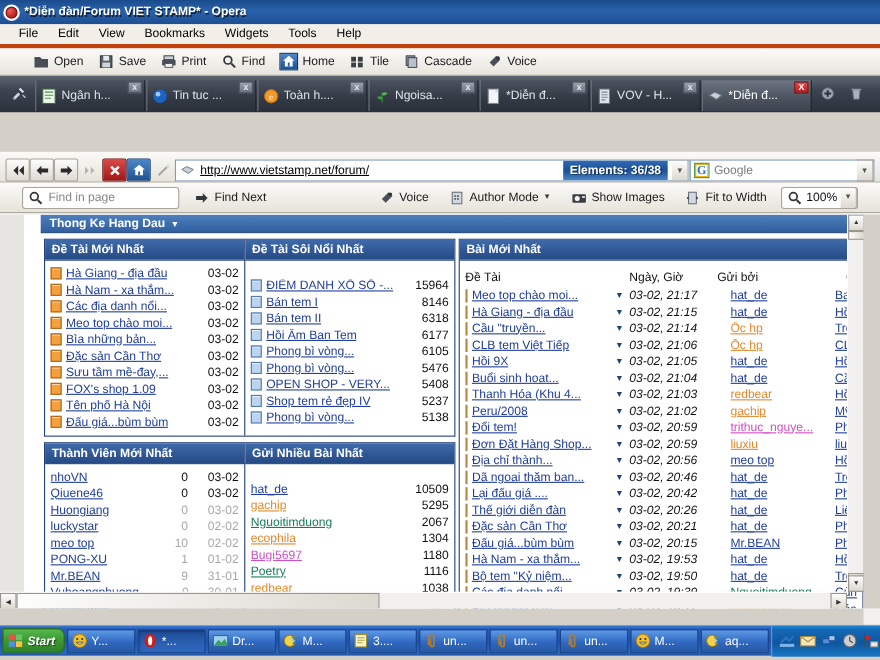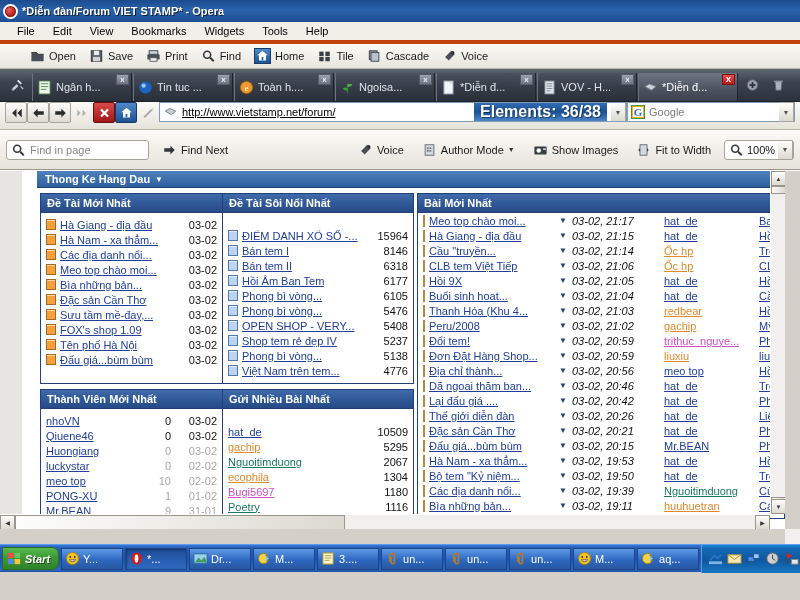--- a/index.html
+++ b/index.html
@@ -64,40 +64,41 @@
   .tabx {
     position:absolute; top:1px; right:2px; width:13px; height:11px;
     background:linear-gradient(180deg,#9aa2ae,#6d7581); border:1px solid #555c66;
     color:#e9ecf1; font-size:8px; line-height:9px; text-align:center; font-weight:bold;
   }
   .tabx.red { background:linear-gradient(180deg,#e84b4b,#b81c1c); border-color:#7e0f0f; color:#fff; }
   .tabadd, .tabtrash { width:26px; display:flex; align-items:center; justify-content:center; }
 
   
   .addrbar {
-    height:28px; display:flex; align-items:flex-start; gap:0; padding:0 5px;
+    height:28px; display:flex; align-items:flex-end; gap:0; padding:0 5px;
     background:linear-gradient(180deg,#fbfaf7,#e6e3da);
     border-bottom:1px solid #b9b4a8;
+    margin-top:36px;
   }
   .navbtn {
     width:22px; height:21px; display:flex; align-items:center; justify-content:center;
     background:linear-gradient(180deg,#fdfdfc,#dedbd2);
     border:1px solid #a9a49a; border-radius:2px;
   }
   .navbtn.flat { background:none; border:1px solid transparent; }
   .navbtn.red { background:linear-gradient(180deg,#d94b4b,#a11616); border-color:#6e0d0d; }
   .navbtn.blue { background:linear-gradient(180deg,#4f86c8,#1d5293); border-color:#133b6d; }
   .urlbox {
     flex:1; height:20px; display:flex; align-items:center; gap:4px;
     background:#fff; border:1px solid #7f9db9; padding:0 0 0 3px; overflow:hidden;
   }
   .urlbox .u { flex:1; color:#000; font-size:11px; white-space:nowrap; }
   .elements {
     height:18px; display:flex; align-items:center; padding:0 6px; color:#fff;
-    font-size:16px; font-weight:bold; white-space:nowrap;
+    font-size:11px; font-weight:bold; white-space:nowrap;
     background:linear-gradient(180deg,#2f6cb5,#1b4f91 50%,#4b86c9);
     text-shadow:1px 1px 0 #0006;
   }
   .ddbtn {
     width:15px; height:20px; display:flex; align-items:center; justify-content:center;
     background:linear-gradient(180deg,#fdfdfc,#dcd9d0); border:1px solid #a9a49a;
     border-left:none; font-size:7px; color:#555;
   }
   .searchbox {
     width:168px; height:20px; display:flex; align-items:center; gap:4px;
@@ -106,21 +107,21 @@
   .searchbox .s { flex:1; color:#7b7b7b; font-size:11px; }
   .gicon {
     width:14px; height:14px; font-weight:bold; font-size:11px; color:#2b6bd4;
     text-align:center; line-height:13px;
     border:1px solid #4a8f3c; box-shadow:inset 0 0 0 1px #e8b417;
     font-family:"Liberation Serif", serif;
   }
 
   
   .findbar {
-    height:40px; display:flex; align-items:center; gap:8px; padding:0 6px;
+    height:28px; display:flex; align-items:center; gap:8px; padding:0 20px;
     background:linear-gradient(180deg,#fbfaf7,#e6e3da);
     border-bottom:1px solid #9d988d;
   }
   .findinput {
     width:143px; height:20px; display:flex; align-items:center; gap:4px;
     background:#fff; border:1px solid #a9a49a; border-radius:3px; padding-left:4px;
   }
   .findinput .ph { color:#888; font-size:11px; }
   .zoombox {
     width:70px; height:20px; display:flex; align-items:center; gap:3px;
@@ -656,25 +657,20 @@
                   </div>
                   <div class="row">
                     <span class="fic blue"></span>
                     <span class="lnk">Shop tem rẻ đẹp IV</span>
                     <span class="num">5237</span>
                   </div>
                   <div class="row">
                     <span class="fic blue"></span>
                     <span class="lnk">Phong bì vòng...</span>
                     <span class="num">5138</span>
-                  </div>
-                  <div class="row">
-                    <span class="fic blue"></span>
-                    <span class="lnk">Việt Nam trên tem...</span>
-                    <span class="num">4776</span>
                   </div>
                 </div>
             </div>
           </div>
 
           <div class="pbox">
             <div class="hdrow">
               <div class="phdr c1">Thành Viên Mới Nhất</div>
               <div class="phdr c2">Gửi Nhiều Bài Nhất</div>
             </div>
@@ -766,20 +762,26 @@
                 </div>
             </div>
           </div>
 
         </div>
 
         <div class="rightcol">
           <div class="pbox">
             <div class="phdr">Bài Mới Nhất</div>
             <div style="padding:0 5px 5px 5px;">
+              <div class="hrow">
+                <div class="h1">Đề Tài</div>
+                <div class="h2">Ngày, Giờ</div>
+                <div class="h3">Gửi bởi</div>
+                <div class="h4">Ch</div>
+              </div>
               <div id="newest-posts">
                   <div class="postrow">
                     <span class="ptitle"><span class="fic pale"></span><span class="lnk">Meo top chào moi...</span></span>
                     <span class="arr">▼</span>
                     <span class="pdate">03-02, 21:17</span>
                     <span class="pby"><span class="lnk" style="color:#22409a">hat_de</span></span>
                     <span class="pfor"><span class="lnk">Ban b</span></span>
                   </div>
                   <div class="postrow">
                     <span class="ptitle"><span class="fic pale"></span><span class="lnk">Hà Giang - địa đầu</span></span>

